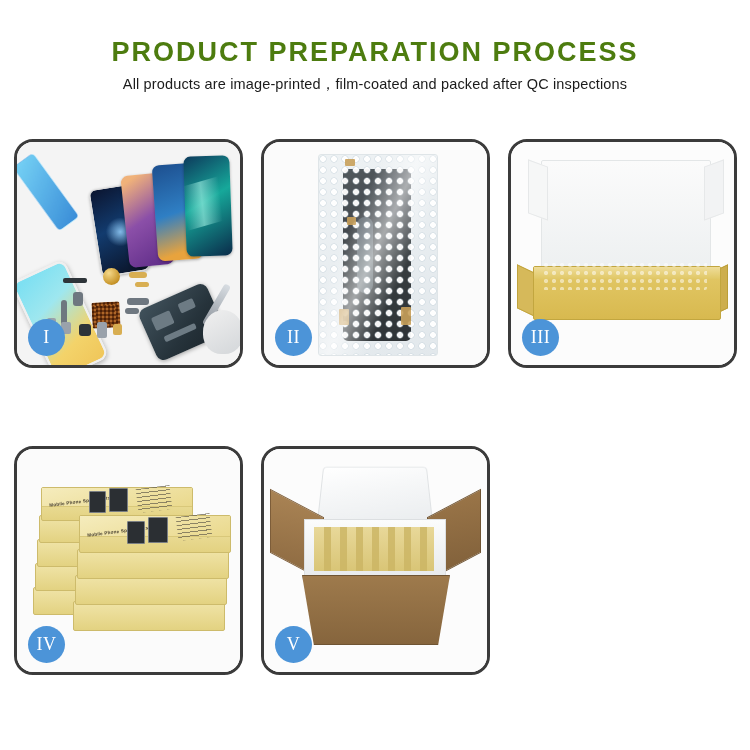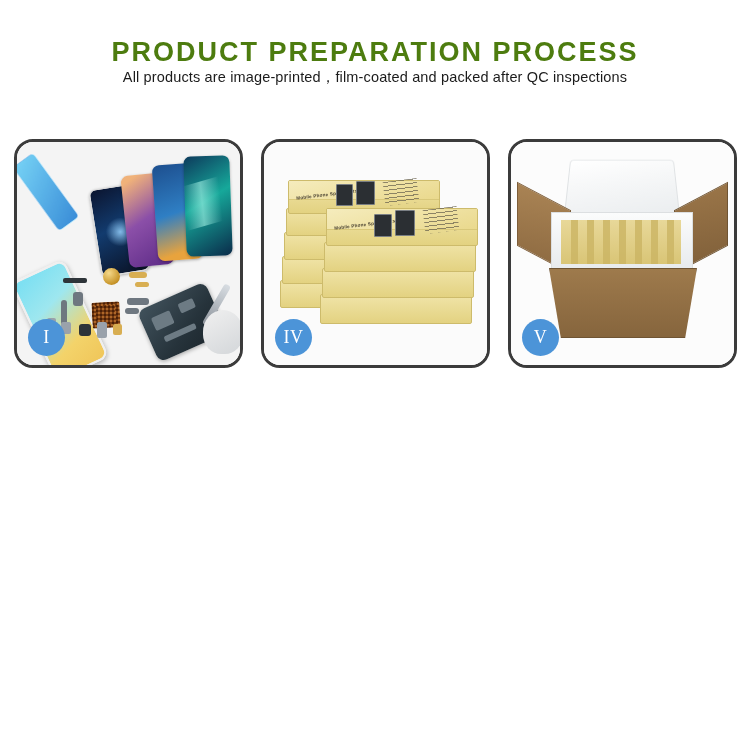--- a/index.html
+++ b/index.html
@@ -15,21 +15,21 @@
   .header{padding-top:38px;text-align:center;}
   .title{
     font-size:27px;
     font-weight:600;
     letter-spacing:2.0px;
     color:#4d7c0f;
     line-height:1.05;
     white-space:nowrap;
   }
   .subtitle{
-    margin-top:2px;
+    margin-top:9px;
     font-size:14.5px;
     font-weight:400;
     color:#1b1b1b;
     letter-spacing:.15px;
     white-space:nowrap;
   }
 
   
   .grid{
     position:absolute;
@@ -247,21 +247,45 @@
           <i style="left:10px;top:12px;width:20px;height:14px;"></i>
           <i style="left:40px;top:10px;width:16px;height:10px;"></i>
           <i style="left:14px;top:34px;width:34px;height:6px;"></i>
         </div>
         <div class="tool"></div>
         <div class="hand"></div>
       </div>
       <div class="badge">I</div>
     </div>
 
-
+    <div class="card">
+      <div class="photo p2">
+        <div class="bubble-pack">
+          <div class="inner-part"></div>
+          <div class="bubbles"></div>
+          <div class="tape" style="left:26px;top:4px;width:10px;height:7px;"></div>
+          <div class="tape" style="left:28px;top:62px;width:9px;height:8px;"></div>
+          <div class="tape" style="left:20px;top:154px;width:10px;height:16px;"></div>
+          <div class="tape" style="left:82px;top:152px;width:10px;height:18px;"></div>
+          <div class="sheen"></div>
+        </div>
+      </div>
+      <div class="badge">II</div>
+    </div>
+
+    <div class="card">
+      <div class="photo p3">
+        <div class="box3-lid"></div>
+        <div class="box3-flapL"></div>
+        <div class="box3-flapR"></div>
+        <div class="box3-base"></div>
+        <div class="box3-fill"></div>
+      </div>
+      <div class="badge">III</div>
+    </div>
 
     <div class="card">
       <div class="photo p4">
         <div class="stack">
           <div class="sbox" style="left:0;top:112px;width:150px;height:26px;"></div>
           <div class="sbox" style="left:2px;top:88px;width:150px;height:26px;"></div>
           <div class="sbox" style="left:4px;top:64px;width:150px;height:26px;"></div>
           <div class="sbox" style="left:6px;top:40px;width:150px;height:26px;"></div>
           <div class="sbox" style="left:8px;top:12px;width:150px;height:32px;">
             <div class="top"></div>

